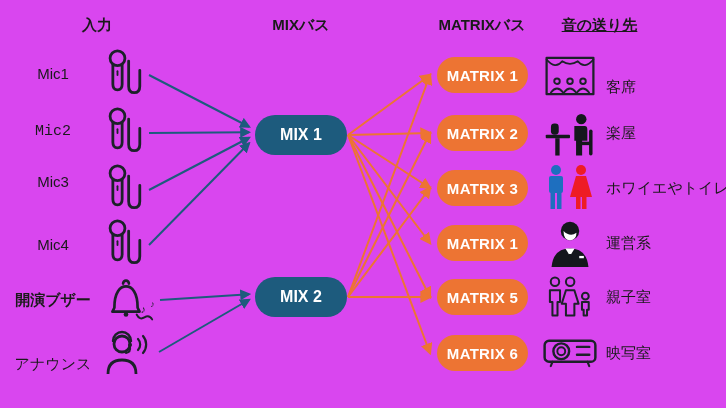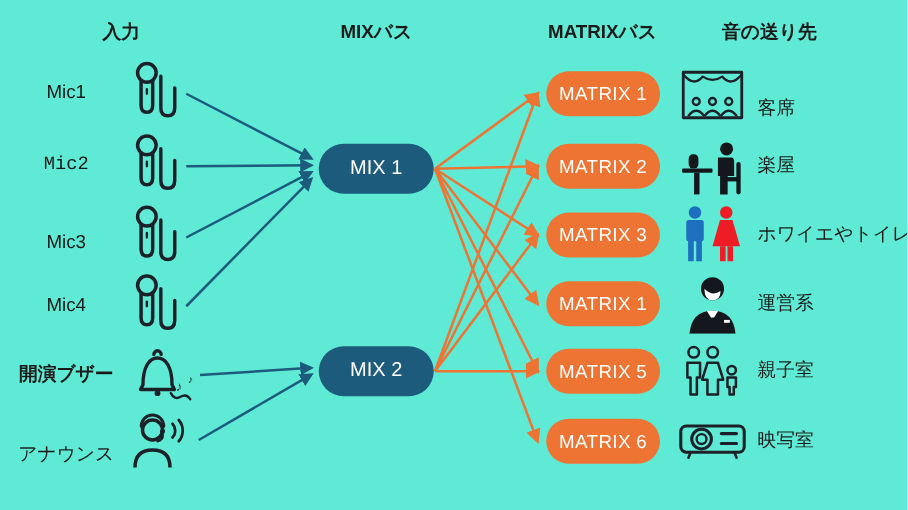--- a/index.html
+++ b/index.html
@@ -1,41 +1,41 @@
 <!DOCTYPE html>
 <html><head>
 <meta charset="utf-8">
 <style>
   html,body{margin:0;padding:0;background:#fff;}
-  .stage{position:relative;width:726px;height:408px;background:#5eead4;overflow:hidden;
+  .stage{position:relative;width:726px;height:408px;background:#d946ef;overflow:hidden;
          font-family:"Liberation Sans","DejaVu Sans",sans-serif;color:var(--text,#1a1a1a);}
   .hdr{position:absolute;font-size:15px;font-weight:bold;text-align:center;white-space:nowrap;}
   .ilabel{position:absolute;width:102px;left:2px;font-size:15px;text-align:center;line-height:20px;white-space:nowrap;}
   .icon{position:absolute;display:flex;align-items:center;justify-content:center;}
   .pill{position:absolute;display:flex;align-items:center;justify-content:center;
-        color:var(--node-text,#fff);font-weight:normal;z-index:2;}
+        color:var(--node-text,#fff);font-weight:bold;z-index:2;}
   .mix{left:255px;width:92px;height:40px;border-radius:20px;background:var(--mix,#1d5b7d);font-size:16px;}
   .matrix{left:437px;width:91px;height:36px;border-radius:18px;background:var(--matrix,#ed7433);font-size:15px;letter-spacing:.3px;}
   .dlabel{position:absolute;left:606px;font-size:15px;line-height:20px;white-space:nowrap;}
   #wires{position:absolute;left:0;top:0;z-index:1;pointer-events:none;}
   svg.glyph{display:block;}
 </style>
 </head>
 <body>
 
 <div class="stage" style="--mix: #1d5b7d; --matrix: #ed7433; --node-text: #ffffff; --text: #1a1a1a;">
 
   <div class="hdr" style="left:57px;top:16px;width:80px;">入力</div>
   <div class="hdr" style="left:255px;top:16px;width:92px;">MIXバス</div>
   <div class="hdr" style="left:430px;top:16px;width:104px;">MATRIXバス</div>
-  <div class="hdr" style="left:568px;top:16px;width:95px;">音の送り先</div>
+  <div class="hdr" style="left:552px;top:16px;width:95px;text-decoration:underline;">音の送り先</div>
 
   <div class="ilabel" style="top:64px;">Mic1</div>
   <div class="ilabel" style="top:122px;font-family:Liberation Mono, monospace;">Mic2</div>
-  <div class="ilabel" style="top:184px;text-align:center;">Mic3</div>
+  <div class="ilabel" style="top:172px;text-align:center;">Mic3</div>
   <div class="ilabel" style="top:235px;">Mic4</div>
   <div class="ilabel" style="top:290px;font-weight:bold;">開演ブザー</div>
   <div class="ilabel" style="top:354px;">アナウンス</div>
 
   <div class="icon" style="left:102px;top:49px;width:44px;height:52px;">
     <svg class="glyph" width="44" height="52" viewBox="0 0 44 56" fill="none" stroke="#1c2129" stroke-width="3" stroke-linecap="round" stroke-linejoin="round">
       <circle cx="15" cy="10" r="8"></circle>
         <path d="M10 17 L10 38 Q10 44 15 44 Q20 44 20 38 L20 17"></path>
       <line x1="15" y1="24" x2="15" y2="28" stroke-width="2"></line>
       <path d="M27 13 L27 40 Q27 47 33 47 Q39 47 39 40 L39 23"></path>

